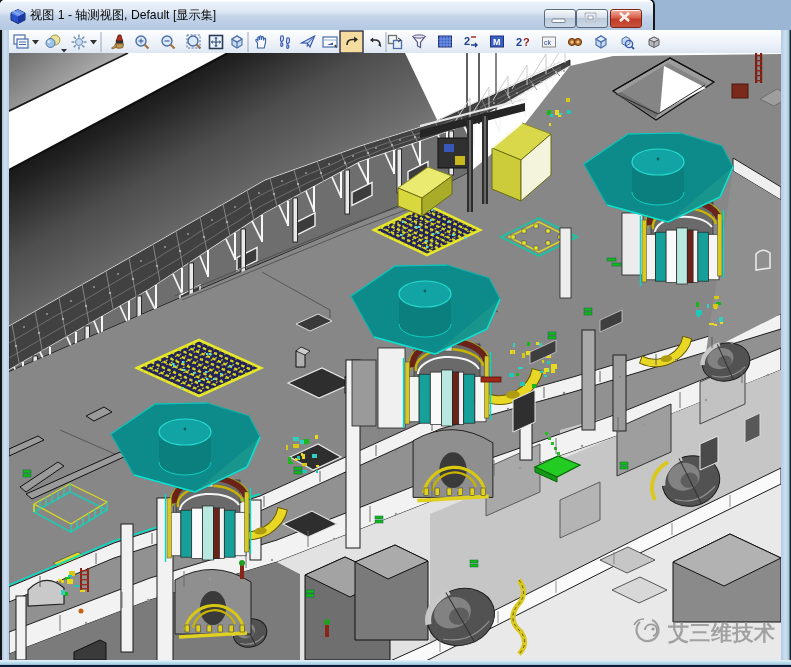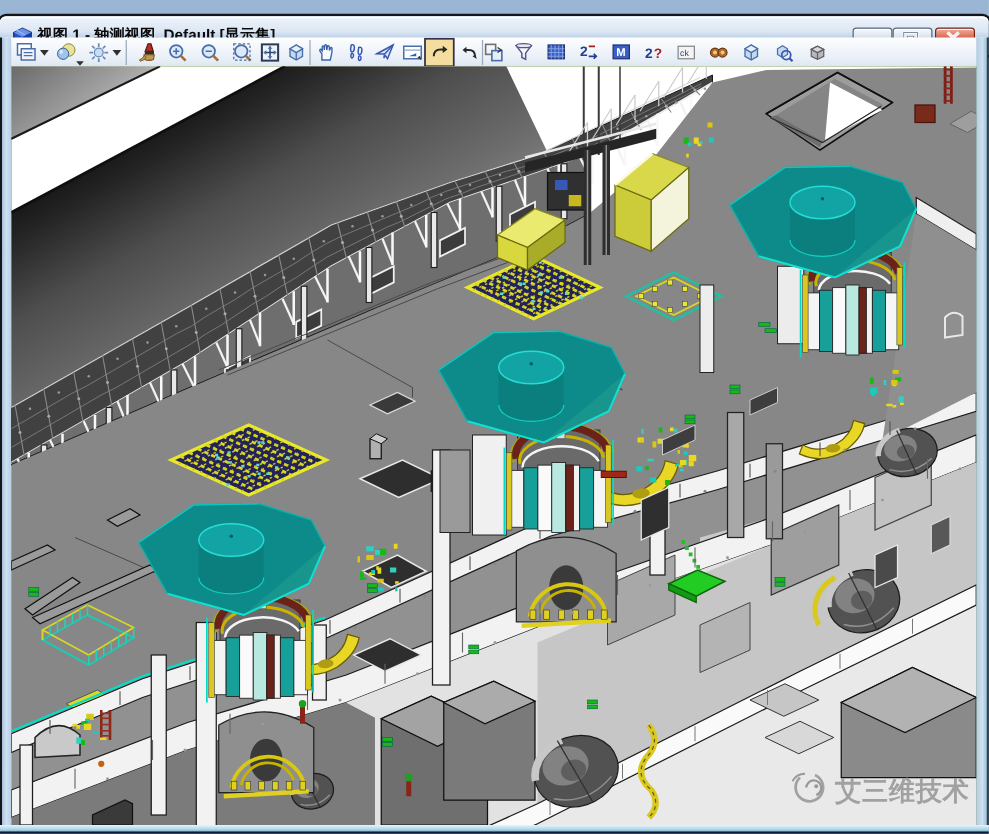--- a/index.html
+++ b/index.html
@@ -1,18 +1,18 @@
 <!DOCTYPE html>
 <html><head><meta charset="utf-8">
 <style>
 html,body{margin:0;padding:0;width:791px;height:667px;overflow:hidden;background:#9ab6d4;font-family:"Liberation Sans",sans-serif;}
 #win{position:absolute;left:0;top:0;width:791px;height:667px;}
-#titlebar{position:absolute;left:0;top:13px;width:791px;height:30px;background:linear-gradient(#eef3fa 0%,#dce7f4 40%,#c3d4e9 55%,#b3c8e2 100%);border-bottom:1px solid #8aa2c0;border-radius:5px 5px 0 0;box-shadow:inset 0 1.5px 0 #ffffff, 0 0 0 2px #15161a;font-weight:bold;}
+#titlebar{position:absolute;left:0;top:0;width:653px;height:30px;background:linear-gradient(#eef3fa 0%,#dce7f4 40%,#c3d4e9 55%,#b3c8e2 100%);border-bottom:1px solid #8aa2c0;border-radius:5px 5px 0 0;box-shadow:inset 0 1.5px 0 #ffffff, 0 0 0 2px #15161a;}
 #toolbar{position:absolute;left:1px;top:30px;width:789px;height:24px;background:linear-gradient(#fdfeff,#e9eff7 70%,#dbe5f1);border-bottom:1px solid #5a5a5a;}
-#viewport{position:absolute;left:9px;top:53px;width:772px;height:607px;background:#4d7c0f;}
+#viewport{position:absolute;left:9px;top:53px;width:772px;height:607px;background:#14b8a6;}
 .btn{position:absolute;top:9px;width:30px;height:17px;border:1px solid #5a6a7e;border-radius:3px;background:linear-gradient(#f8fafc,#d5dfeb 45%,#bccadb 50%,#ccd8e6);box-shadow:inset 0 1px 0 rgba(255,255,255,.85);}
 .btn.close{background:linear-gradient(#f0b0a0,#d9604a 45%,#c23d28 55%,#c8523a);border-color:#7a2417;}
 #lborder{position:absolute;left:0;top:30px;width:9px;height:630px;background:linear-gradient(90deg,#15161a 0,#15161a 2px,#adc3dd 2px,#cfe0f1 55%,#b8cfe6);}
 #rborder{position:absolute;right:0;top:30px;width:10px;height:630px;background:linear-gradient(90deg,#b4cce4,#cfe0f1 50%,#9fc4da 80%,#1a2430 92%);}
 #bborder{position:absolute;left:0;top:660px;width:791px;height:7px;background:linear-gradient(#e8f4fa,#a8d2e6 55%,#8cb8cc 70%,#0e1c38 78%);}
 </style></head>
 <body>
 <div id="win">
   <div id="titlebar">
     <svg width="791" height="30" style="position:absolute;left:0;top:0">

